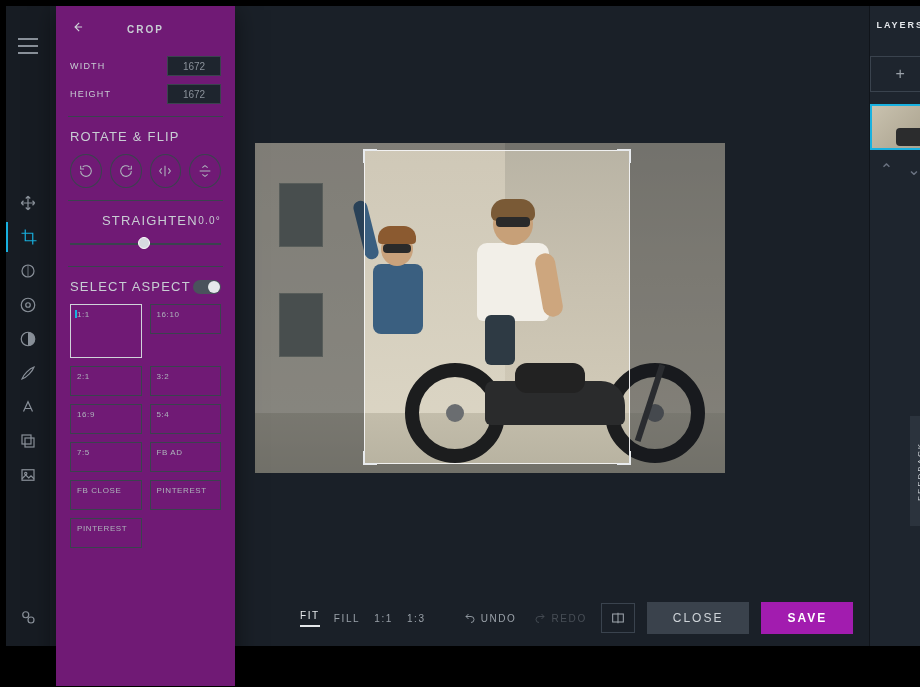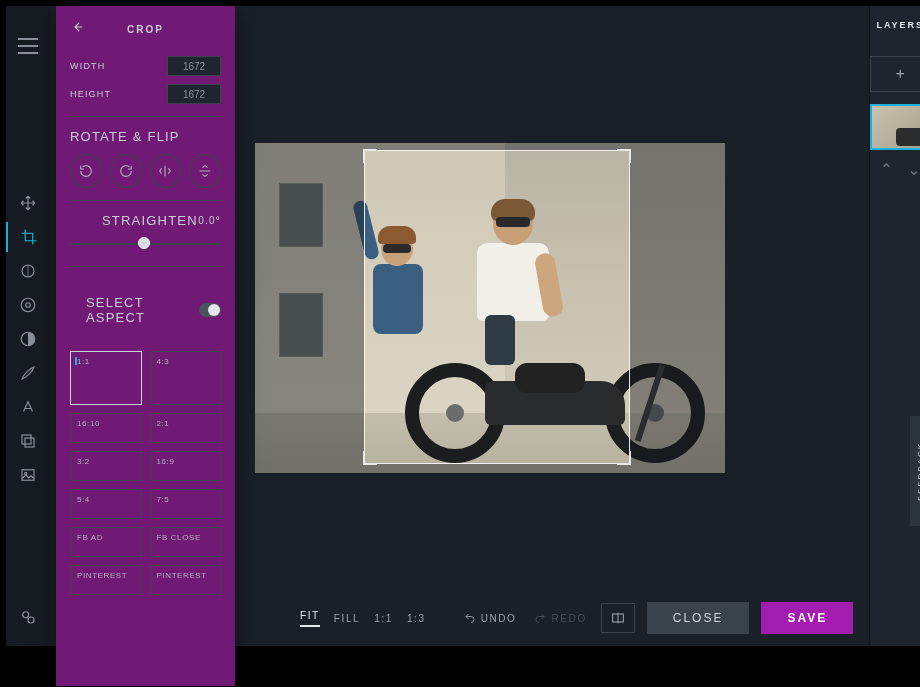--- a/index.html
+++ b/index.html
@@ -263,28 +263,27 @@
     <div class="straighten-row">
       <span class="sect-label" style="margin:0">STRAIGHTEN</span>
       <span style="font-size:10px;">0.0°</span>
     </div>
     <div class="slider">
       <div class="track"></div>
         <div class="knob"></div>
     </div>
     <hr>
     <div class="aspect-head">
-      <span class="sect-label" style="margin:16px">SELECT ASPECT</span>
+      <span class="sect-label" style="margin:0">SELECT ASPECT</span>
       <div class="toggle">
           <div class="k"></div>
         </div>
     </div>
     <div class="aspect-grid">
       <div class="aspect active">1:1</div>
-      <div class="aspect">4:3</div>
       <div class="aspect small">16:10</div>
       <div class="aspect small">2:1</div>
       <div class="aspect small">3:2</div>
       <div class="aspect small">16:9</div>
       <div class="aspect small">5:4</div>
       <div class="aspect small">7:5</div>
       <div class="aspect small">FB AD</div>
       <div class="aspect small">FB CLOSE</div>
       <div class="aspect small">PINTEREST</div>
       <div class="aspect small">PINTEREST</div>

